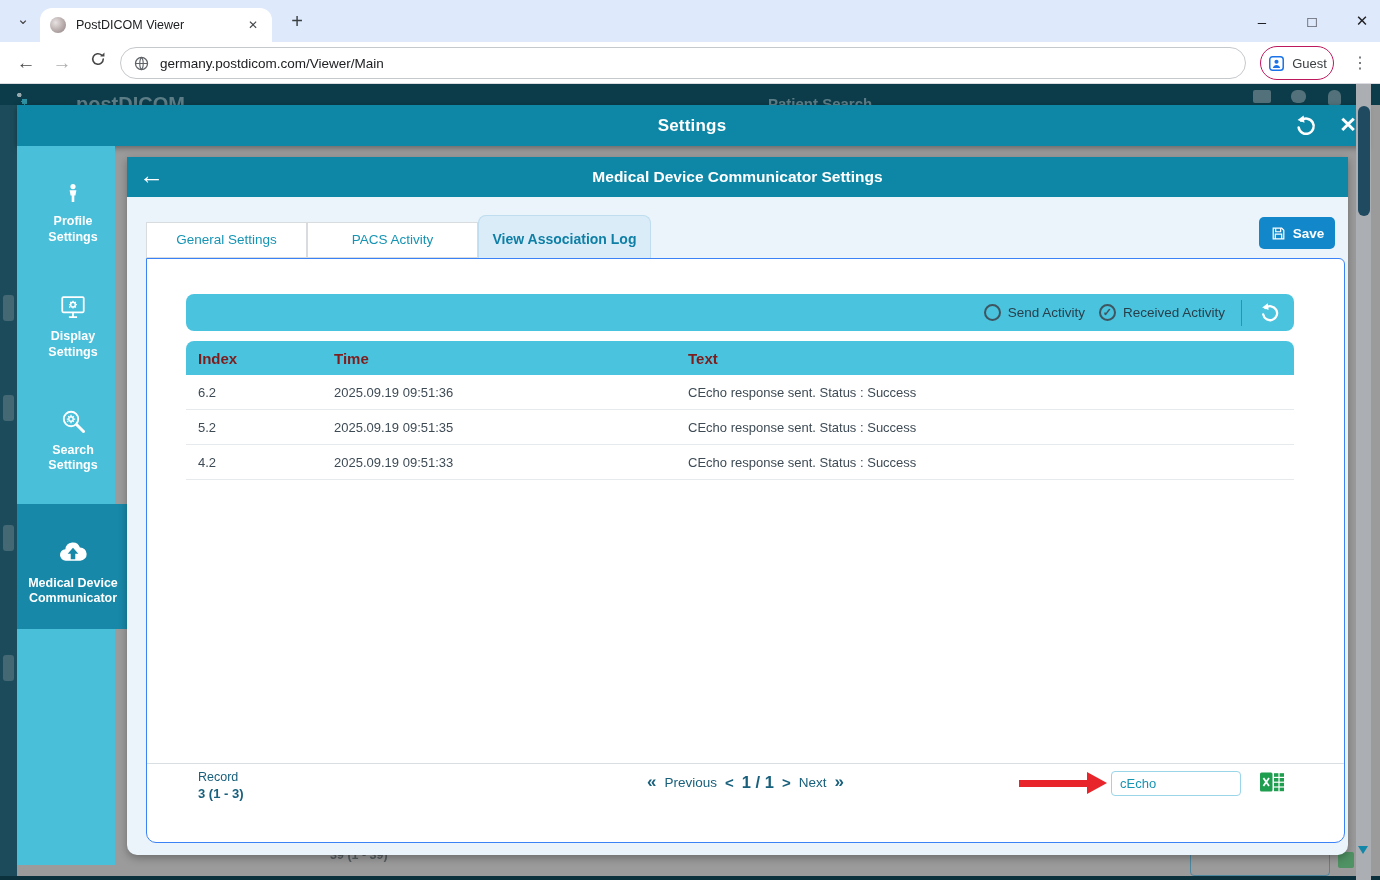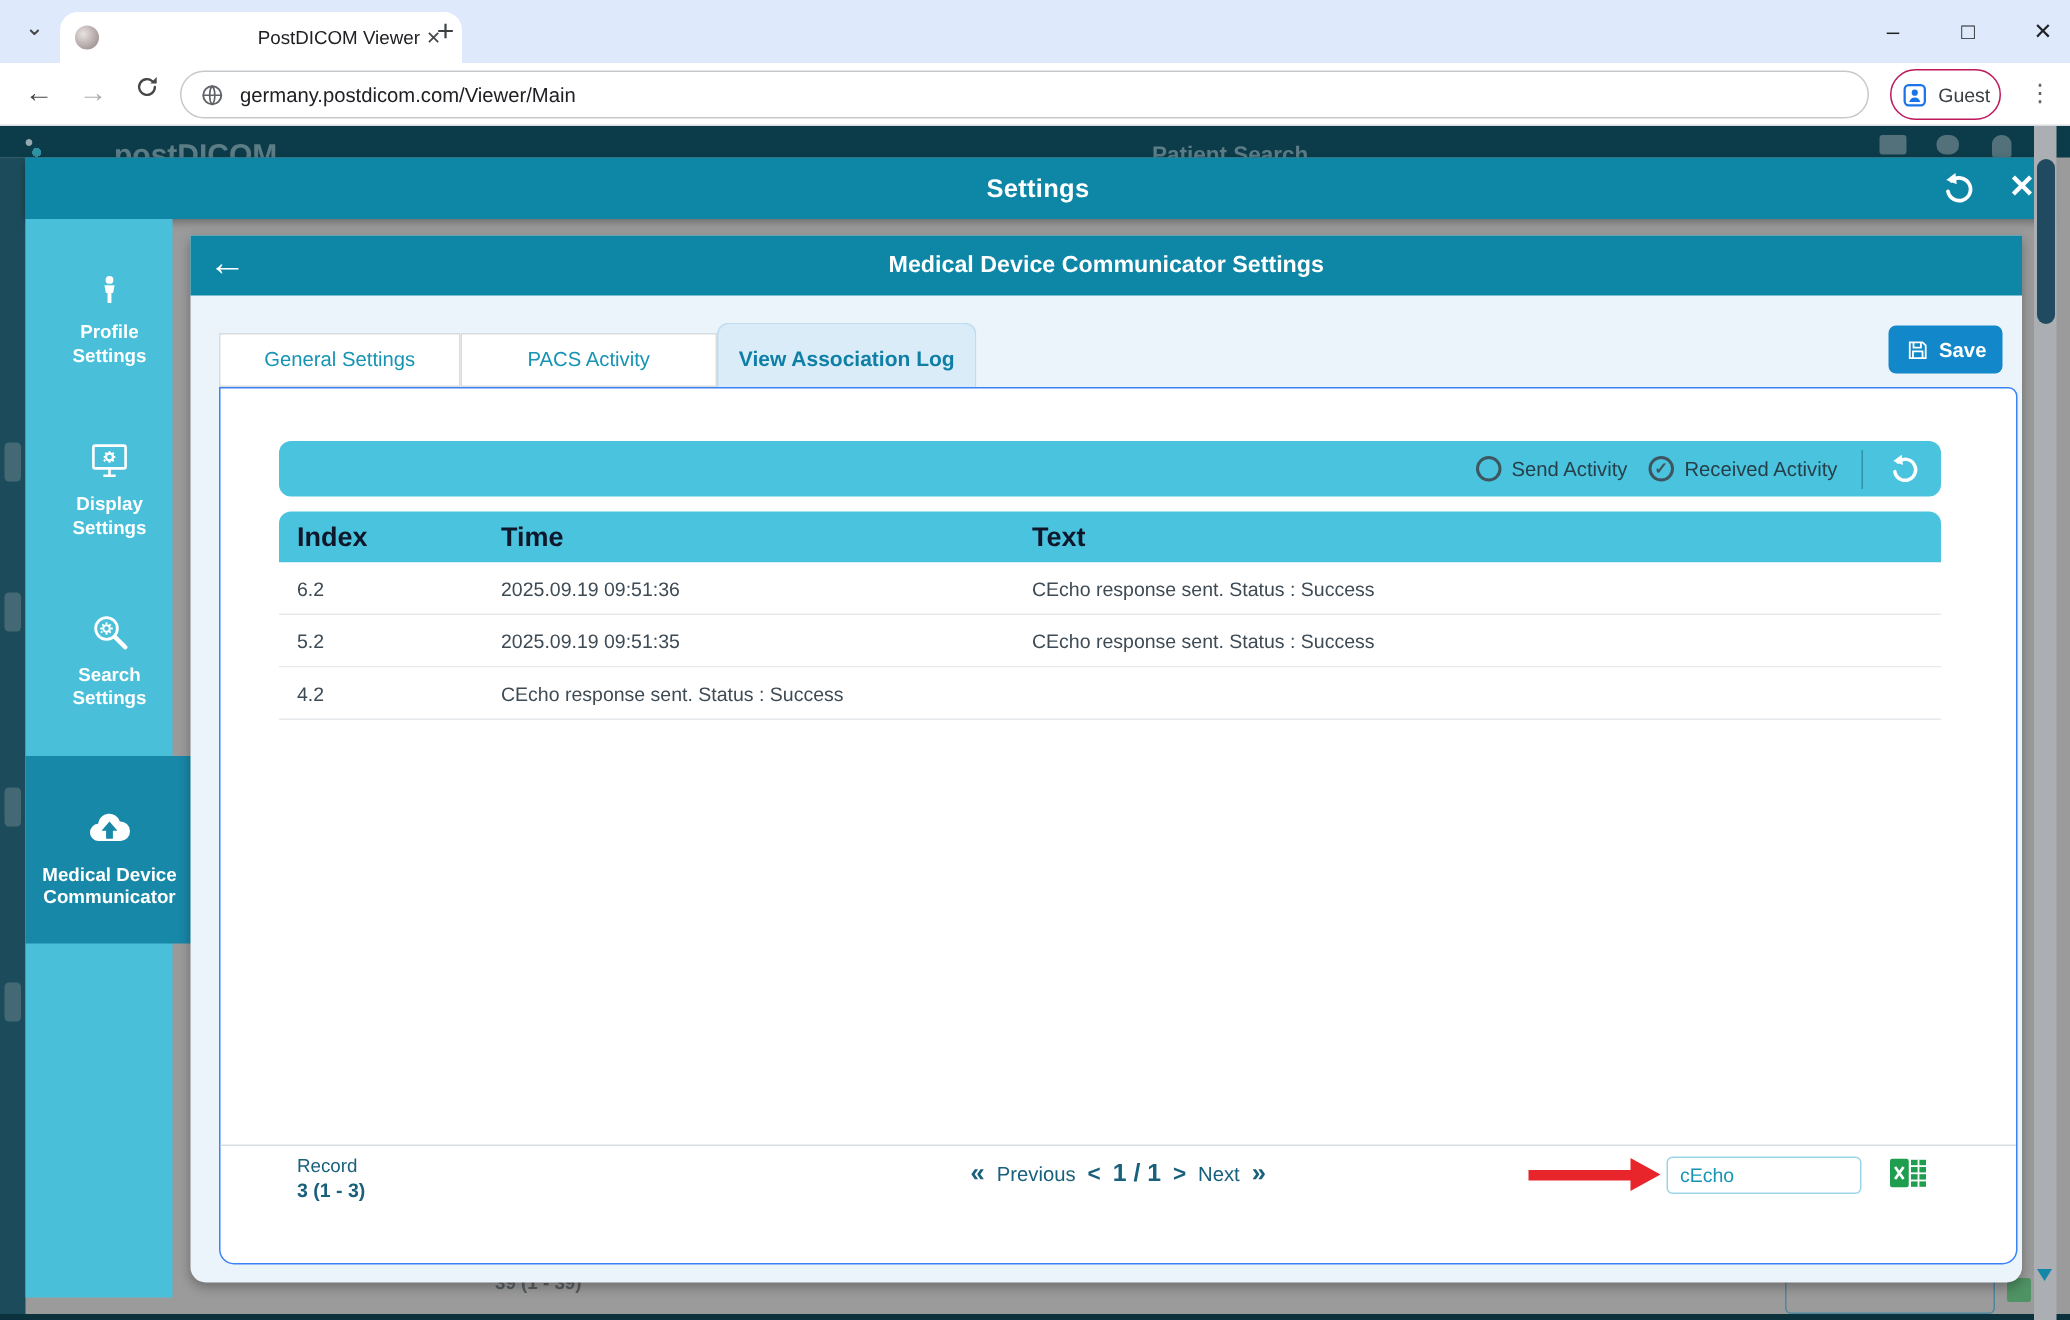--- a/index.html
+++ b/index.html
@@ -2,21 +2,21 @@
 <html><head>
 <meta charset="utf-8">
 <style>
   html,body{margin:0;padding:0;}
   #root{position:relative;width:1380px;height:880px;font-family:"Liberation Sans",sans-serif;overflow:hidden;background:#9B9B9B;}
   #root *{box-sizing:border-box;}
 
   
   .tabstrip{position:absolute;left:0;top:0;width:1380px;height:42px;background:#DEE9FC;}
   .tab-search{position:absolute;left:10px;top:7px;width:26px;height:26px;border-radius:50%;color:#444;font-size:15px;text-align:center;line-height:24px;}
-  .tab{position:absolute;left:40px;top:8px;width:268px;height:34px;background:#fff;border-radius:12px 12px 0 0;display:flex;align-items:center;padding:0 10px;text-align:right;}
+  .tab{position:absolute;left:40px;top:8px;width:232px;height:34px;background:#fff;border-radius:12px 12px 0 0;display:flex;align-items:center;padding:0 10px;}
   .favicon{width:16px;height:16px;border-radius:50%;background:radial-gradient(circle at 35% 35%,#e8e2e2 0%,#b7abab 55%,#8d7f7f 100%);margin-right:10px;flex:0 0 auto;}
   .tab-title{font-size:12.5px;color:#202124;flex:1 1 auto;white-space:nowrap;overflow:hidden;}
   .tab-close{color:#45494d;font-size:12px;padding:2px 4px;}
   .newtab{position:absolute;left:283px;top:8px;width:28px;height:28px;color:#3c4043;font-size:20px;text-align:center;line-height:26px;}
   .wincontrols{position:absolute;right:8px;top:0;height:42px;display:flex;align-items:center;gap:30px;color:#202124;}
   .winbtn{font-size:15px;width:20px;text-align:center;}
   .toolbar{position:absolute;left:0;top:42px;width:1380px;height:42px;background:#fff;border-bottom:1px solid #DADCE0;}
   .navbtn{position:absolute;top:7px;width:28px;height:28px;font-size:19px;text-align:center;line-height:27px;color:#474747;}
   .navbtn.disabled{color:#ADADAD;}
   .addrbar{position:absolute;left:120px;top:5px;width:1126px;height:32px;border:1px solid #C6C9CC;border-radius:16px;background:#fff;display:flex;align-items:center;padding:0 12px;}
@@ -62,21 +62,21 @@
   .card{position:absolute;left:19px;top:101px;width:1199px;height:585px;background:#fff;border:1px solid #3b82f6;border-radius:0 6px 10px 10px;}
   .log-toolbar{position:absolute;left:39px;top:35px;width:1108px;height:37px;background:#4AC3DE;border-radius:8px;display:flex;align-items:center;justify-content:flex-end;padding-right:8px;gap:14px;}
   .radio-group{display:flex;align-items:center;gap:7px;}
   .radio{width:17px;height:17px;border:2px solid #3F5560;border-radius:50%;display:flex;align-items:center;justify-content:center;color:#3F5560;font-size:11px;font-weight:bold;background:transparent;}
   .radio-label{font-size:13.5px;color:#273F4A;}
   .tb-divider{width:1px;height:26px;background:rgba(10,70,90,.4);margin:0 2px;}
   .tb-refresh{width:24px;height:24px;margin-right:4px;}
 
   .log-table{position:absolute;left:39px;top:82px;width:1108px;}
   .t-head{height:34px;background:#4AC3DE;border-radius:8px 8px 0 0;display:grid;grid-template-columns:136px 354px 1fr;align-items:center;}
-  .t-head span{color:#0f172a;font-size:18px;font-weight:bold;padding-left:12px;}
+  .t-head span{color:#7f1d1d;font-size:15px;font-weight:bold;padding-left:12px;}
   .t-row{height:35px;border-bottom:1px solid #E6EAED;display:grid;grid-template-columns:136px 354px 1fr;align-items:center;background:#fff;}
   .t-row span{color:#3E4B55;font-size:13px;padding-left:12px;white-space:nowrap;}
 
   .log-footer{position:absolute;left:0px;top:504px;width:1197px;height:80px;border-top:1px solid #D9DEE2;}
   .record{position:absolute;left:51px;top:6px;color:#19607C;font-size:12.5px;line-height:1.25;}
   .record b{font-size:13px;}
   .pager{position:absolute;left:0;top:8px;width:100%;display:flex;align-items:center;justify-content:center;gap:8px;color:#19607C;}
   .pg-dbl{font-size:17px;font-weight:bold;}
   .pg-sgl{font-size:15px;font-weight:bold;}
   .pg-lbl{font-size:13.5px;}
@@ -255,20 +255,21 @@
           <span>2025.09.19 09:51:36</span>
           <span>CEcho response sent. Status : Success</span>
         </div>
         <div class="t-row">
           <span>5.2</span>
           <span>2025.09.19 09:51:35</span>
           <span>CEcho response sent. Status : Success</span>
         </div>
         <div class="t-row">
           <span>4.2</span>
+          <span>2025.09.19 09:51:33</span>
           <span>CEcho response sent. Status : Success</span>
         </div>
       </div>
 
       <div class="log-footer">
         <div class="record">
           <span>Record</span><br>
           <b>3 (1 - 3)</b>
         </div>
         <div class="pager">

